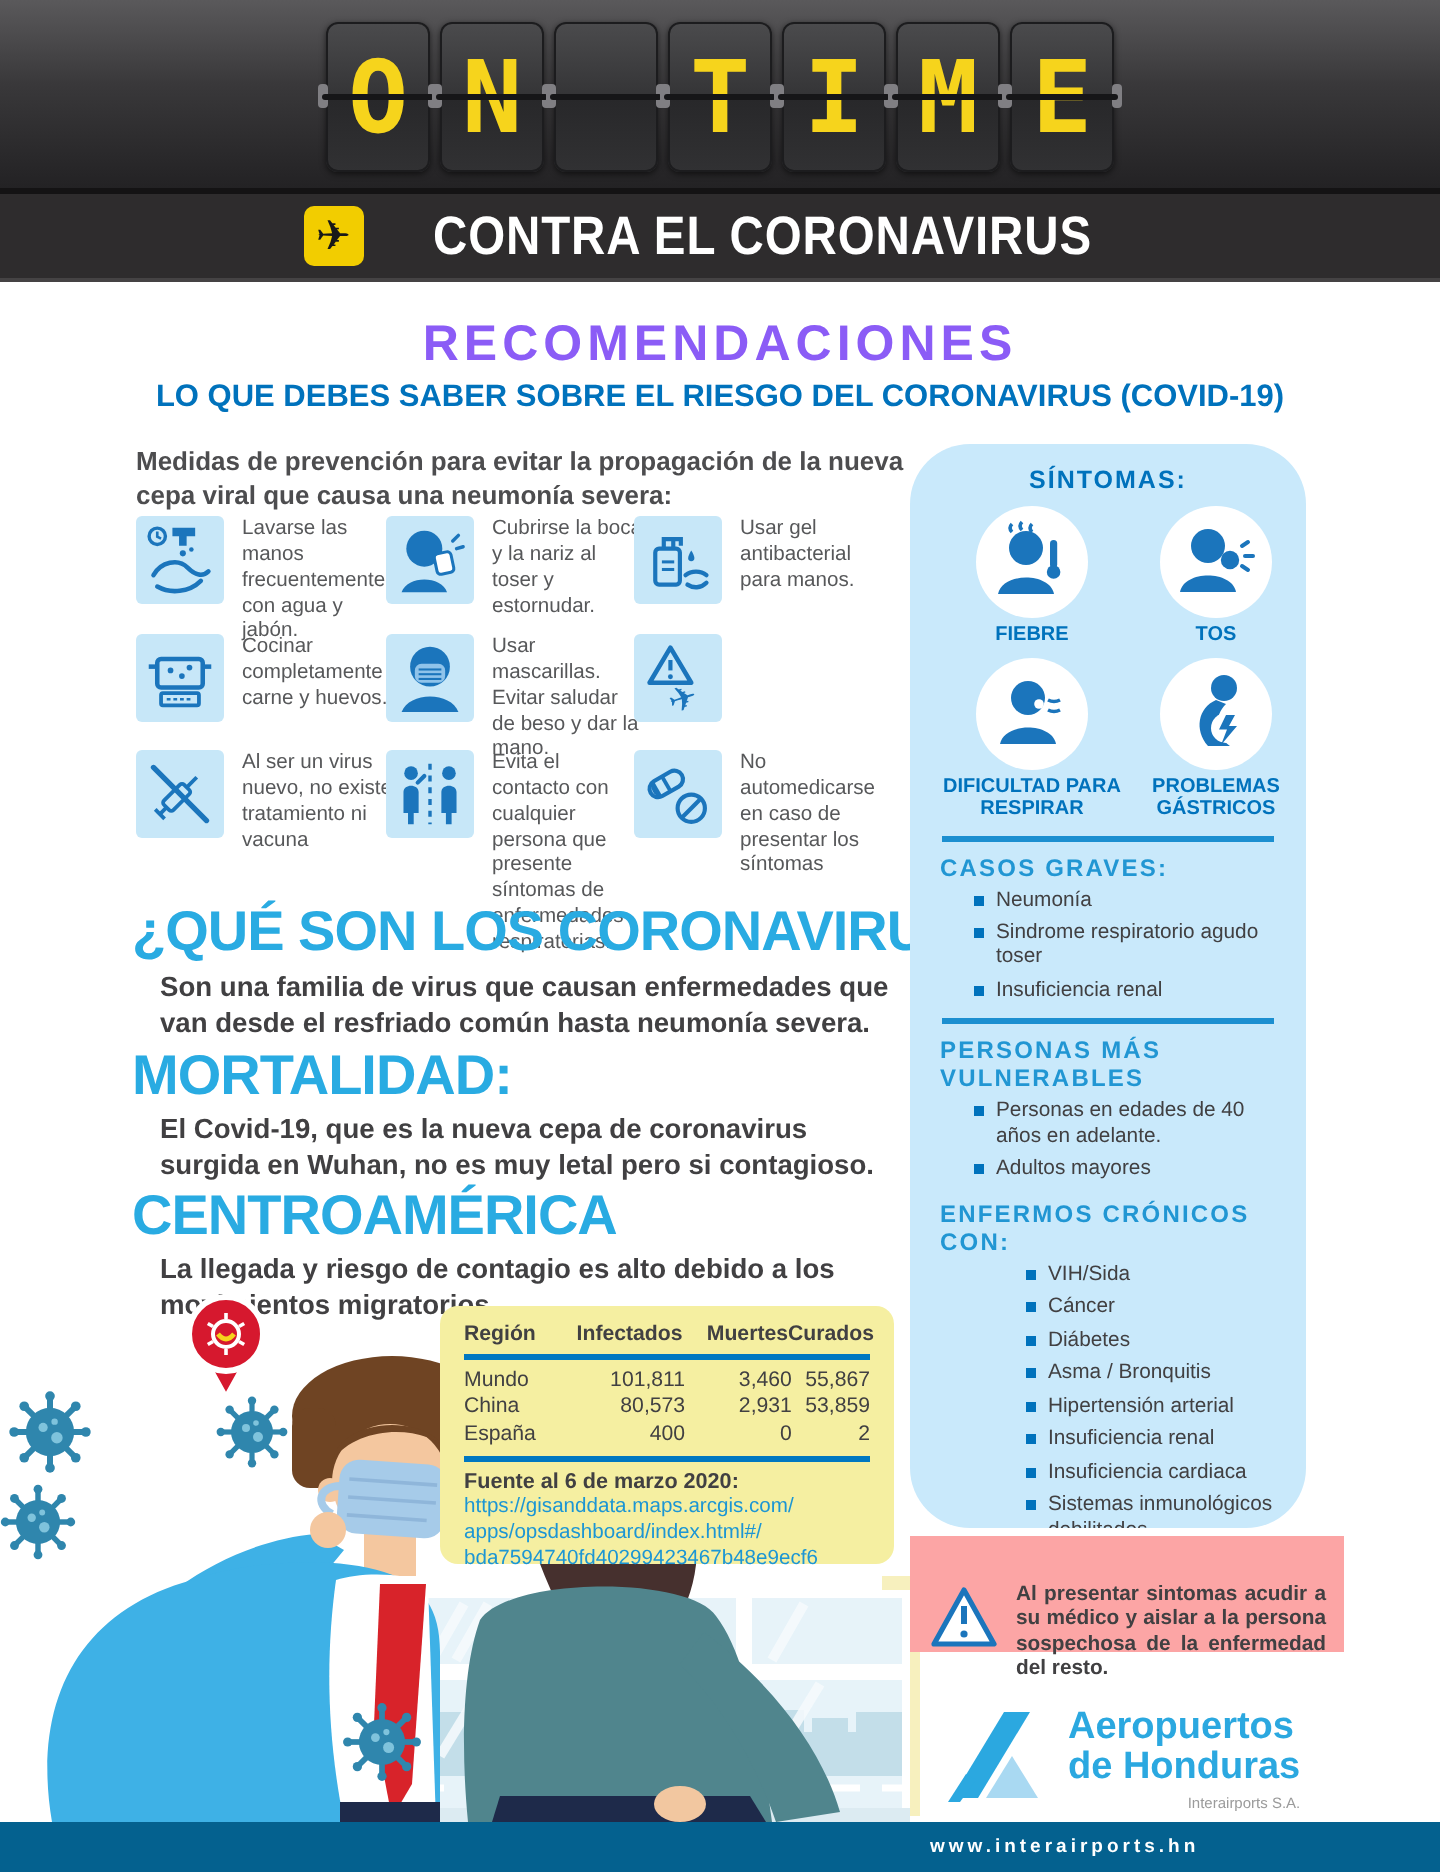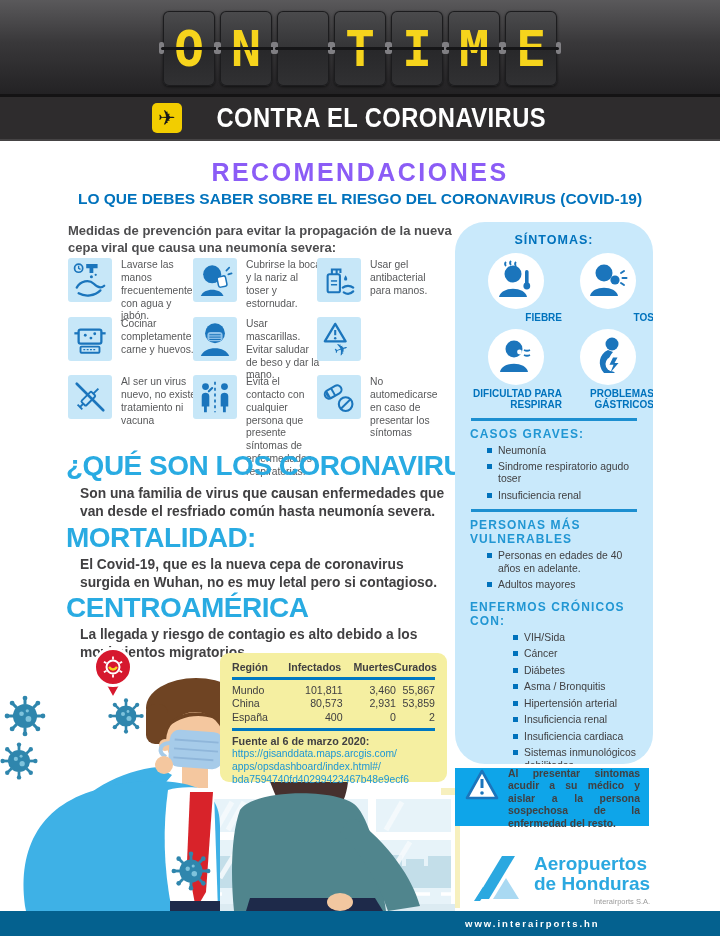--- a/index.html
+++ b/index.html
@@ -41,29 +41,29 @@
 .rule{height:3px;background:#0078C1;margin:3px 0 4px}
 .srclabel{font-size:10.8px;font-weight:bold;color:#414042;margin-top:1px}
 .srcurl{font-size:10.3px;color:#1C96D4;line-height:1.28;cursor:pointer}
 
 
 .sidebar{left:455px;top:222px;width:198px;height:542px;background:#C9E9FB;border-radius:30px;padding:11px 15px;z-index:2;overflow:hidden}
 .stitle{text-align:center;color:#0072BC;font-weight:bold;font-size:12.5px;letter-spacing:1px}
 .sgrid{display:grid;grid-template-columns:1fr 1fr;row-gap:5px;margin-top:6px;justify-items:center}
 .symp{display:flex;flex-direction:column;align-items:center}
 .scircle{width:56px;height:56px;background:#fff;border-radius:50%;display:flex;align-items:center;justify-content:center}
-.slabel{text-align:right;color:#0072BC;font-weight:bold;font-size:10px;line-height:1.15;margin-top:3px;width:92px}
+.slabel{text-align:center;color:#0072BC;font-weight:bold;font-size:10px;line-height:1.15;margin-top:3px;width:92px}
 .sdiv{height:3px;background:#1C8FD0;margin:7px 1px 6px}
 .shead{color:#2196D3;font-weight:bold;font-size:12px;letter-spacing:1.1px;margin-top:2px}
 .bul{display:flex;gap:6px;font-size:10.4px;color:#414042;line-height:1.2;margin-top:4px;padding-left:17px}
 .bul.chron{padding-left:43px}
 .sq{width:5px;height:5px;min-width:5px;background:#0072BC;margin-top:3px}
 
 
-.warnbox{left:455px;top:768px;width:194px;height:58px;background:#0ea5e9;display:flex;gap:8px;padding:0 9px;z-index:2}
+.warnbox{left:455px;top:768px;width:217px;height:58px;background:#fca5a5;display:flex;gap:8px;padding:24px 9px;z-index:2}
 .warntext{font-size:10.4px;font-weight:bold;color:#414042;line-height:1.2;text-align:justify}
 
 
 .logotext{left:534px;top:854px;z-index:2}
 .lt1,.lt2{color:#2BA8E0;font-weight:bold;font-size:19px;line-height:1}
 .lt2{margin-top:1px}
 .lt3{color:#9B9B9B;font-size:7.5px;text-align:right;margin-top:4px}
 .footerbar{left:0;top:911px;width:720px;height:25px;background:#04618F;z-index:4}
 .website{left:465px;top:918px;width:212px;text-align:left;color:#fff;font-size:9.5px;font-weight:bold;letter-spacing:2px;z-index:5}
 

